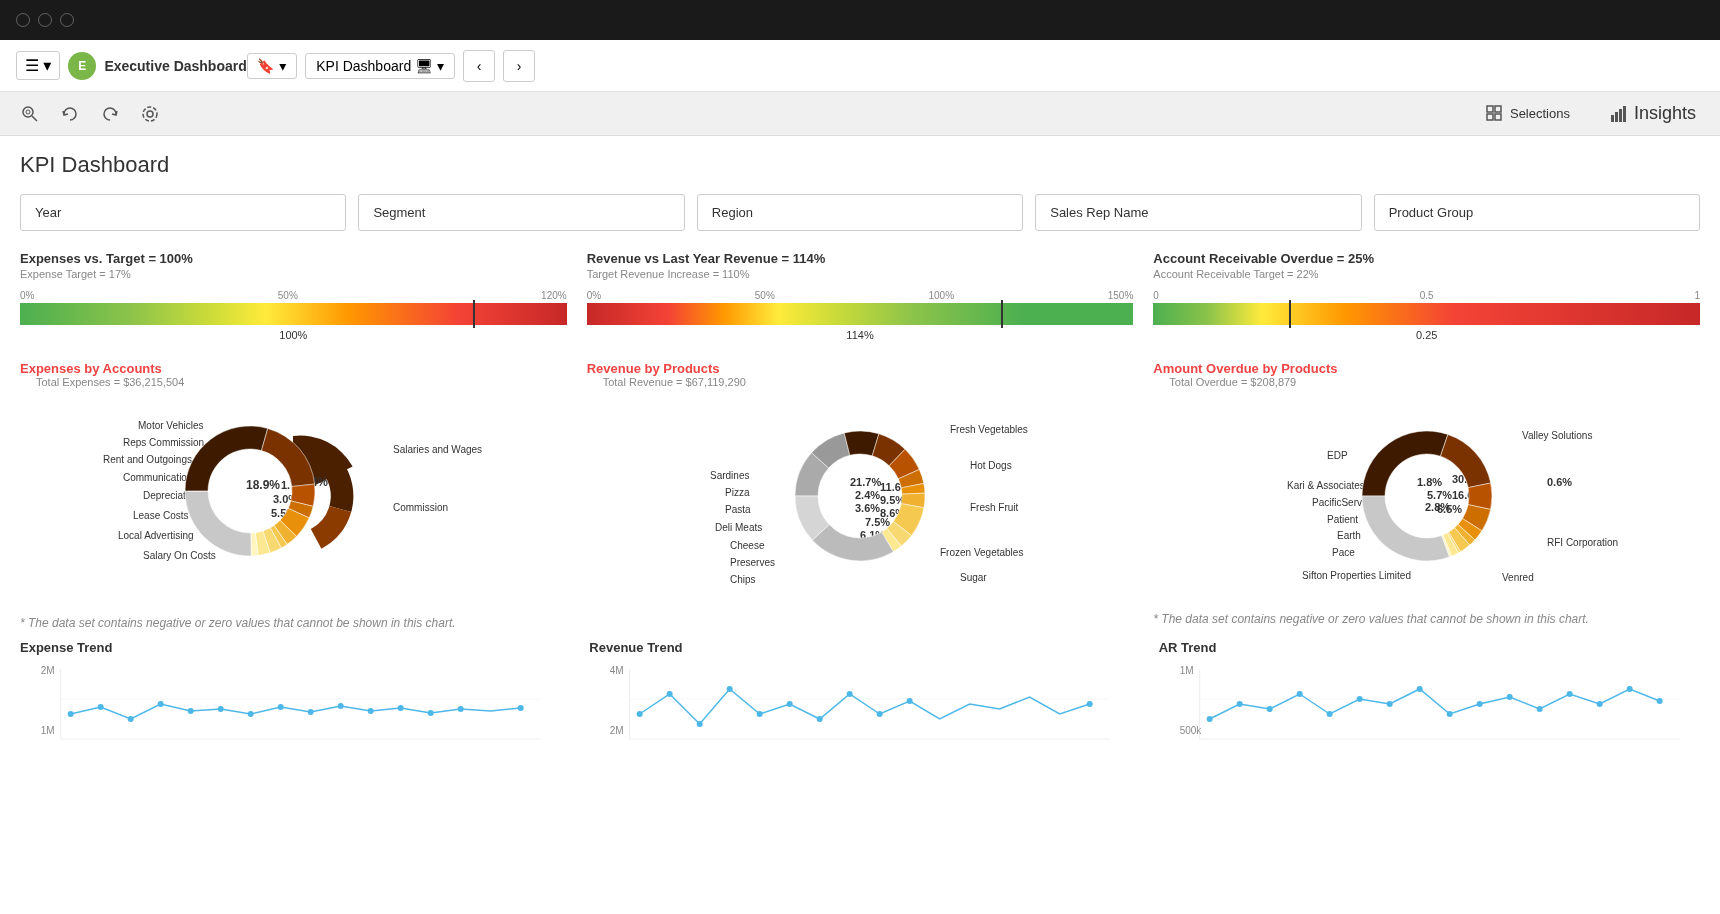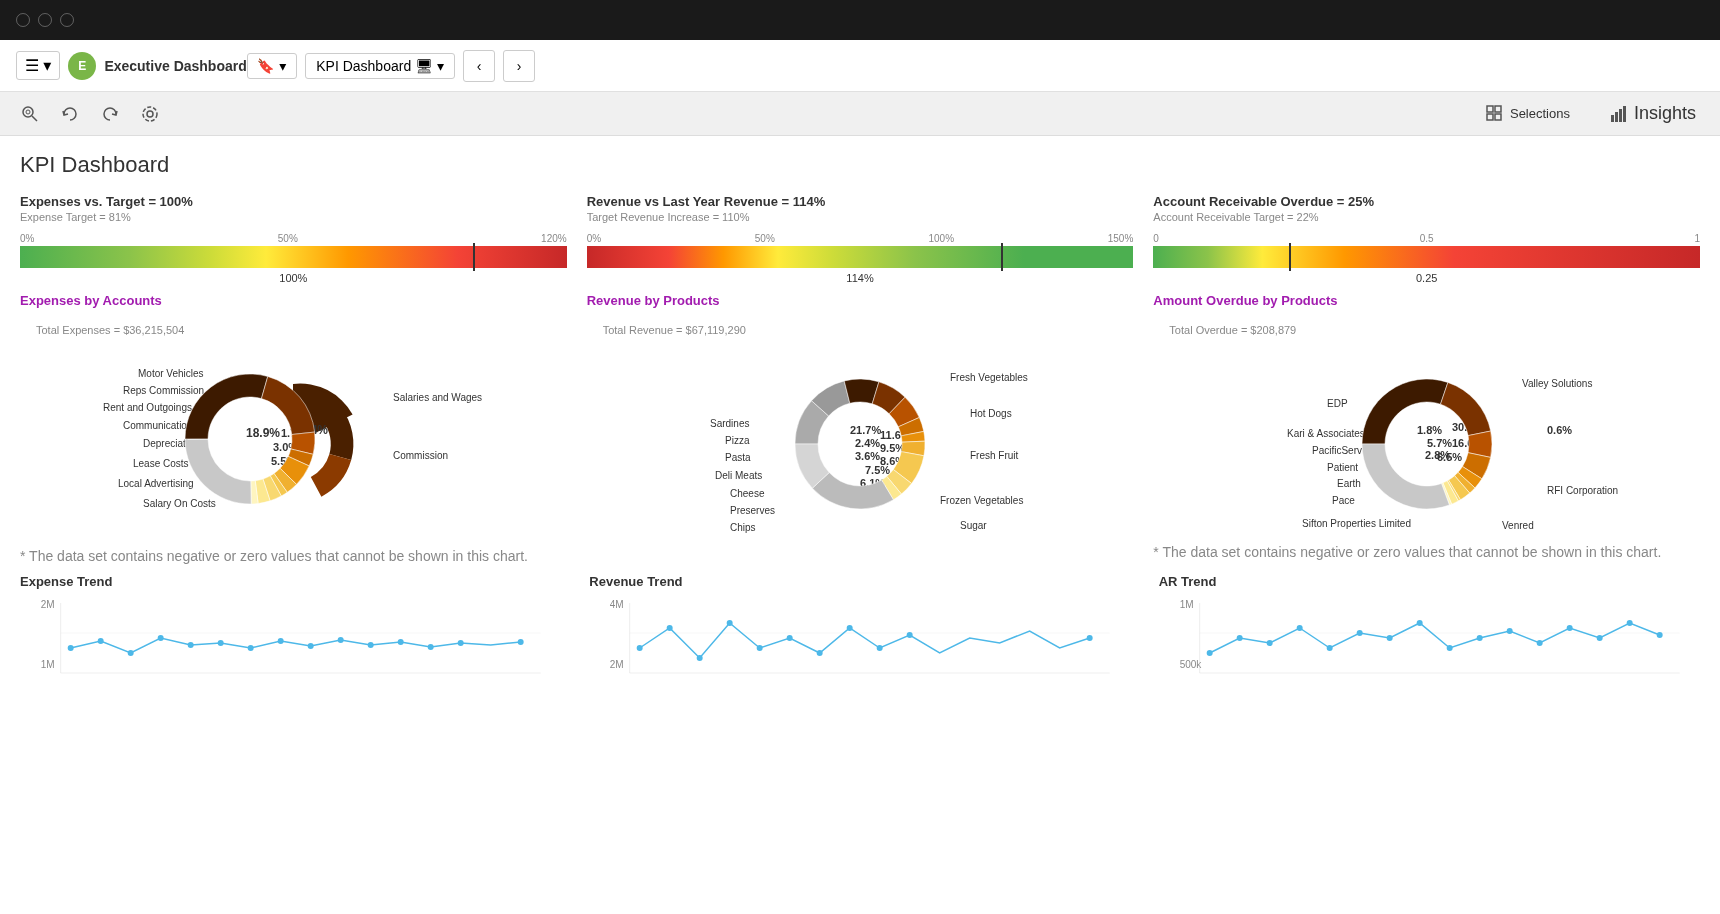--- a/index.html
+++ b/index.html
@@ -158,21 +158,21 @@
       font-size: 13px;
       color: #333;
       cursor: pointer;
       background: #fff;
     }
 
     
     .kpi-row {
       display: flex;
       gap: 20px;
-      margin-bottom: 9px;
+      margin-bottom: 20px;
     }
     .kpi-panel {
       flex: 1;
       background: #fff;
     }
     .kpi-title {
       font-size: 13px;
       font-weight: 700;
       color: #333;
       margin-bottom: 2px;
@@ -207,33 +207,34 @@
       gap: 20px;
       margin-bottom: 10px;
     }
     .chart-panel {
       flex: 1;
       background: #fff;
     }
     .chart-title {
       font-size: 13px;
       font-weight: 700;
-      color: #a21caf;
-      margin-bottom: 16px;
+      color: #ef4444;
+      margin-bottom: 0;
     }
     .chart-subtitle {
       font-size: 11px;
       color: #888;
       margin-bottom: 8px;
       margin-left: 16px;
     }
     .chart-note {
-      font-size: 14px;
+      font-size: 12px;
       color: #888;
-      margin-top: 0;
+      font-style: italic;
+      margin-top: 16px;
     }
 
     
     .donut-area {
       display: flex;
       align-items: center;
       justify-content: center;
       position: relative;
       height: 200px;
     }
@@ -366,26 +367,33 @@
         <rect x="13" y="1" width="3" height="16" fill="#555"></rect>
       </svg>
       <span>Insights</span>
     </div>
   </div>
 </div>
 
 <div class="main-content">
   <h1 class="page-title">KPI Dashboard</h1>
 
+  <div class="filter-row">
+    <div class="filter-box">Year</div>
+    <div class="filter-box">Segment</div>
+    <div class="filter-box">Region</div>
+    <div class="filter-box">Sales Rep Name</div>
+    <div class="filter-box">Product Group</div>
+  </div>
 
   <div class="kpi-row">
 
     <div class="kpi-panel">
       <div class="kpi-title">Expenses vs. Target = 100%</div>
-      <div class="kpi-subtitle">Expense Target = 81%</div>
+      <div class="kpi-subtitle">Expense Target = 17%</div>
       <div class="gauge-labels">
         <span>0%</span>
         <span>50%</span>
         <span>120%</span>
       </div>
       <div class="gauge-bar">
         <div class="bar-expenses"></div>
         <div class="gauge-marker" style="left: 83%;"></div>
       </div>
       <div class="gauge-value-label">100%</div>

